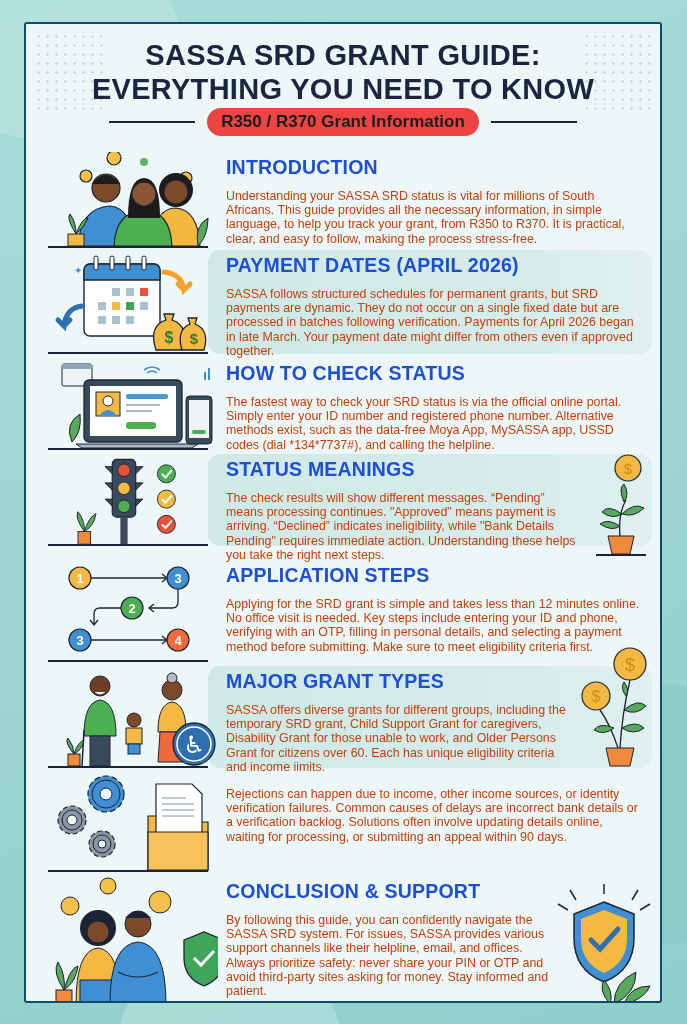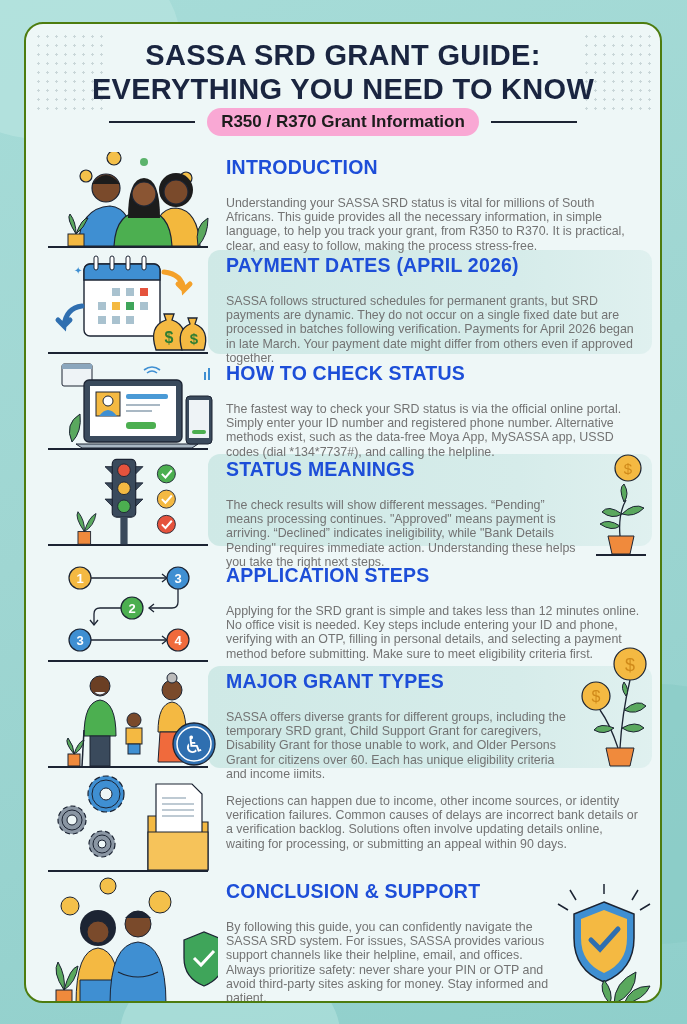--- a/index.html
+++ b/index.html
@@ -9,53 +9,53 @@
     background: linear-gradient(160deg, #a6dcd8 0%, #9fd6d2 45%, #8fcfcb 100%);
     position: relative;
   }
   .bg-blob { position: absolute; border-radius: 50%; }
   .blob1 { width: 260px; height: 200px; left: -80px; top: -60px; background: #b8e4e0; opacity: .7; }
   .blob2 { width: 300px; height: 260px; right: -120px; bottom: 80px; background: #86c9c4; opacity: .5; }
   .blob3 { width: 220px; height: 160px; left: 120px; bottom: -90px; background: #b4e2de; opacity: .6; }
 
   .card {
     position: absolute; left: 24px; top: 22px; width: 638px; height: 981px;
-    background: #eef7f7; border: 2px solid #4d7c0f; border-radius: 19px; overflow: hidden;
+    background: #eef7f7; border: 2px solid #0c4a6e; border-radius: 3px; overflow: hidden;
   }
   .dots { position: absolute; width: 70px; height: 80px;
     background-image: radial-gradient(#c9d6d8 1.2px, transparent 1.4px); background-size: 9px 9px; }
   .dots.l { left: 8px; top: 8px; } .dots.r { right: 8px; top: 8px; }
 
   .title {
     position: absolute; left: 0; right: 0; top: 14px; text-align: center;
     font-family: "Liberation Sans", sans-serif; font-weight: 700; color: #1a2540;
     font-size: 29px; line-height: 34px; letter-spacing: 0.3px;
   }
   .subtitle-row { position: absolute; left: 0; right: 0; top: 84px; display: flex; align-items: center; justify-content: center; gap: 12px; }
   .rule { width: 86px; height: 2px; background: #1c2433; }
   .pill {
-    background: #f9a8d4; border-radius: 16px; padding: 4px 14px;
+    background: #ef4444; border-radius: 16px; padding: 4px 14px;
     font-family: "Liberation Sans", sans-serif; font-weight: 700; font-size: 17px; color: #1c1c1c;
   }
 
   .section { position: absolute; left: 22px; width: 600px; }
   .section.tint::before {
     content: ""; position: absolute; left: 160px; right: -4px; top: 0; bottom: 0;
     background: linear-gradient(90deg, #cfe9e6 0%, #d6ecea 70%, rgba(214,236,234,.6) 100%);
     border-radius: 12px; z-index: 0;
   }
   .section .ground { position: absolute; left: 0; width: 160px; height: 2px; background: #1c2433; bottom: 0; }
   .section .illus { position: absolute; left: 0; top: 0; width: 170px; height: 100%; z-index: 1; }
   .section .text { position: absolute; left: 178px; top: 4px; right: 8px; z-index: 1; }
   .h {
     font-family: "Liberation Sans", sans-serif; font-weight: 700; font-size: 19.5px; color: #1d4ed8;
     line-height: 22px; letter-spacing: 0.2px;
   }
   .p {
-    font-family: "Liberation Sans", sans-serif; font-size: 12.4px; line-height: 14.2px; color: #737373; margin-top: 18px;
+    font-family: "Liberation Sans", sans-serif; font-size: 12.4px; line-height: 14.2px; color: #c2410c; margin-top: 11px;
   }
   .right-art { position: absolute; z-index: 1; }
 </style>
 </head>
 <body>
 
 <div class="bg-blob blob1"></div>
 <div class="bg-blob blob2"></div>
 <div class="bg-blob blob3"></div>
 

